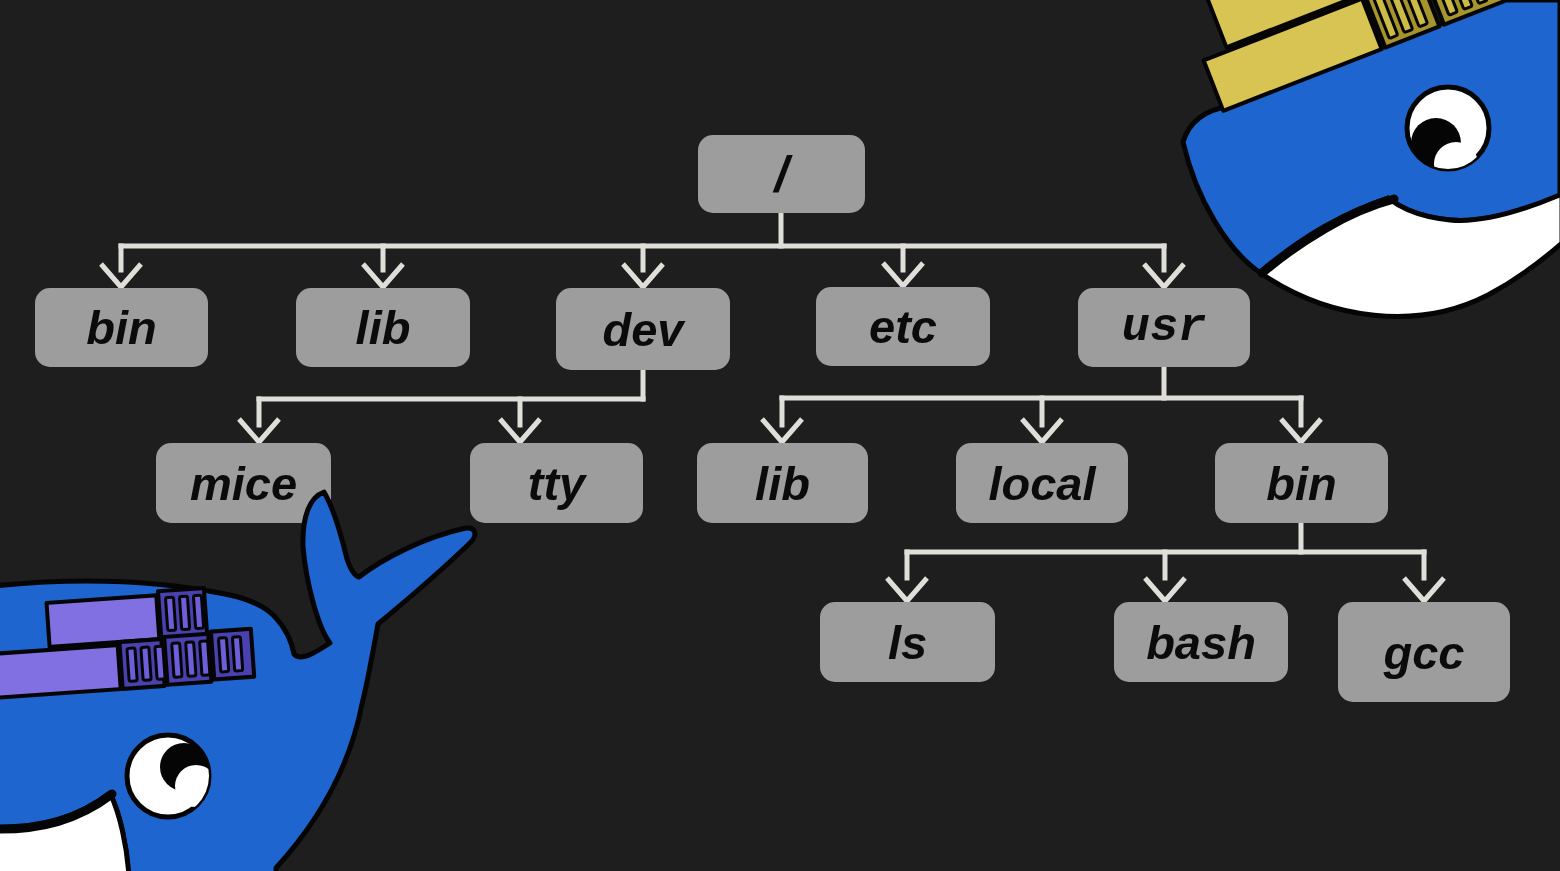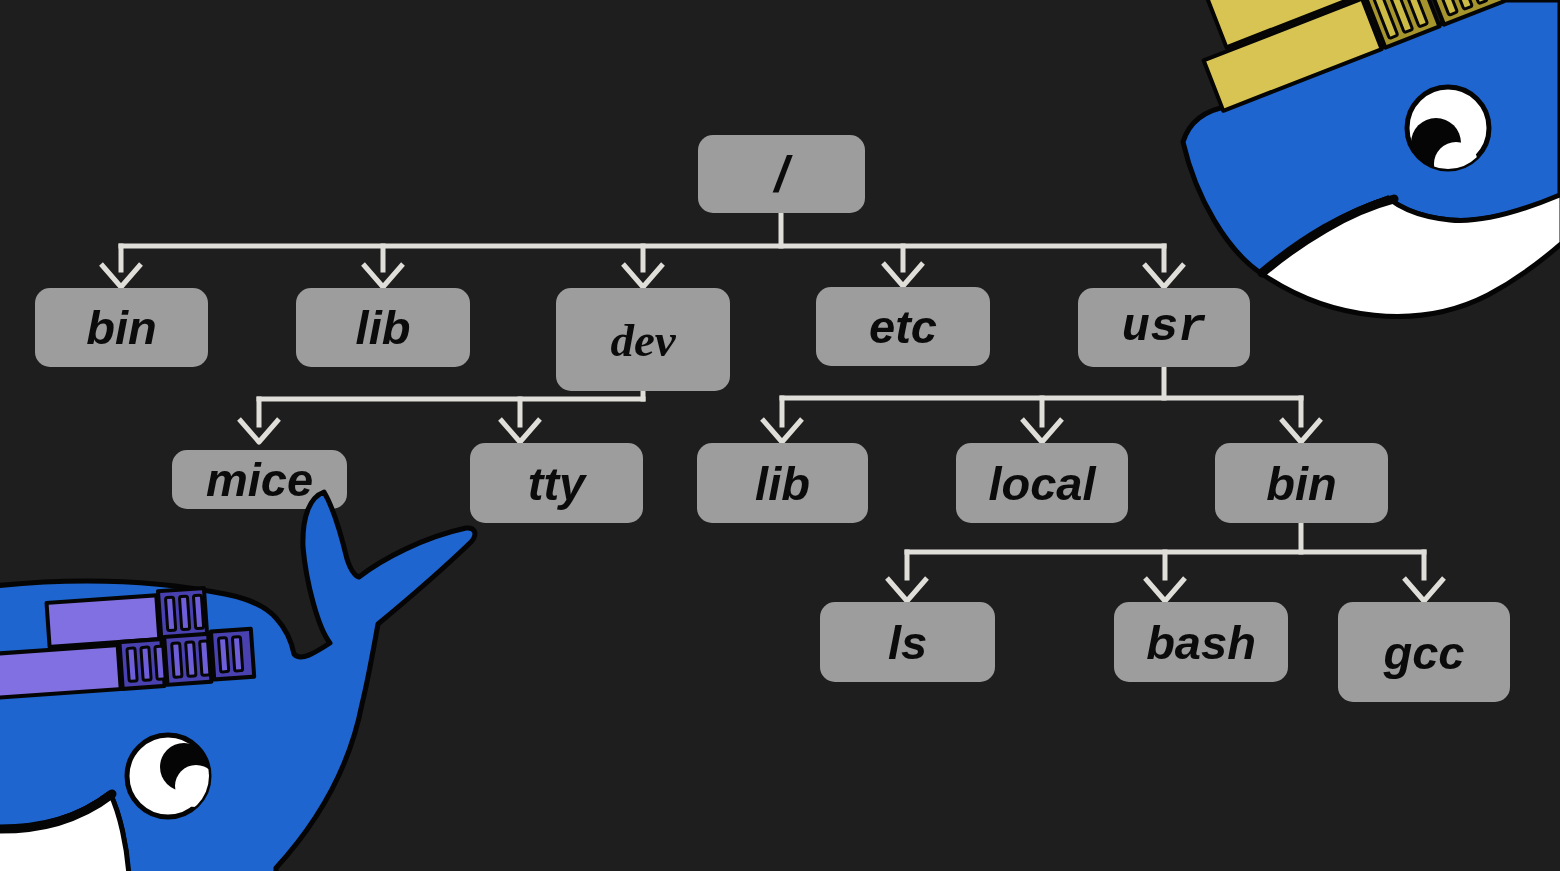--- a/index.html
+++ b/index.html
@@ -14,24 +14,24 @@
     background:#9d9d9d;
     border-radius:15px;
     display:flex;align-items:center;justify-content:center;
     color:#0b0b0b;
     font-style:italic;font-weight:700;font-size:47px;
     z-index:2;
   }
   .n0{left:698px;top:135px;width:167px;height:78px;font-size:50px;}
   .n1{left:35px;top:288px;width:173px;height:79px;}
   .n2{left:296px;top:288px;width:174px;height:79px;}
-  .n3{left:556px;top:288px;width:174px;height:103px;font-family:Liberation Serif, serif;}
+  .n3{left:556px;top:288px;width:174px;height:82px;}
   .n4{left:816px;top:287px;width:174px;height:79px;}
   .n5{left:1078px;top:288px;width:172px;height:79px;font-family:Liberation Mono, monospace;}
-  .n6{left:172px;top:443px;width:175px;height:59px;margin-top:7px;}
+  .n6{left:156px;top:443px;width:175px;height:80px;}
   .n7{left:434px;top:443px;width:173px;height:80px;margin-left:36px;}
   .n8{left:697px;top:443px;width:171px;height:80px;}
   .n9{left:956px;top:443px;width:172px;height:80px;text-align:right;}
   .n10{left:1215px;top:443px;width:173px;height:80px;}
   .n11{left:820px;top:602px;width:175px;height:80px;}
   .n12{left:1114px;top:602px;width:174px;height:80px;}
   .n13{left:1338px;top:602px;width:172px;height:100px;}
   .conn{stroke:#e0ded9;stroke-width:5;fill:none;stroke-linecap:square;}
   .chev{stroke:#e0ded9;stroke-width:5;fill:none;stroke-linecap:butt;stroke-linejoin:round;}
   #whales{z-index:3;}

